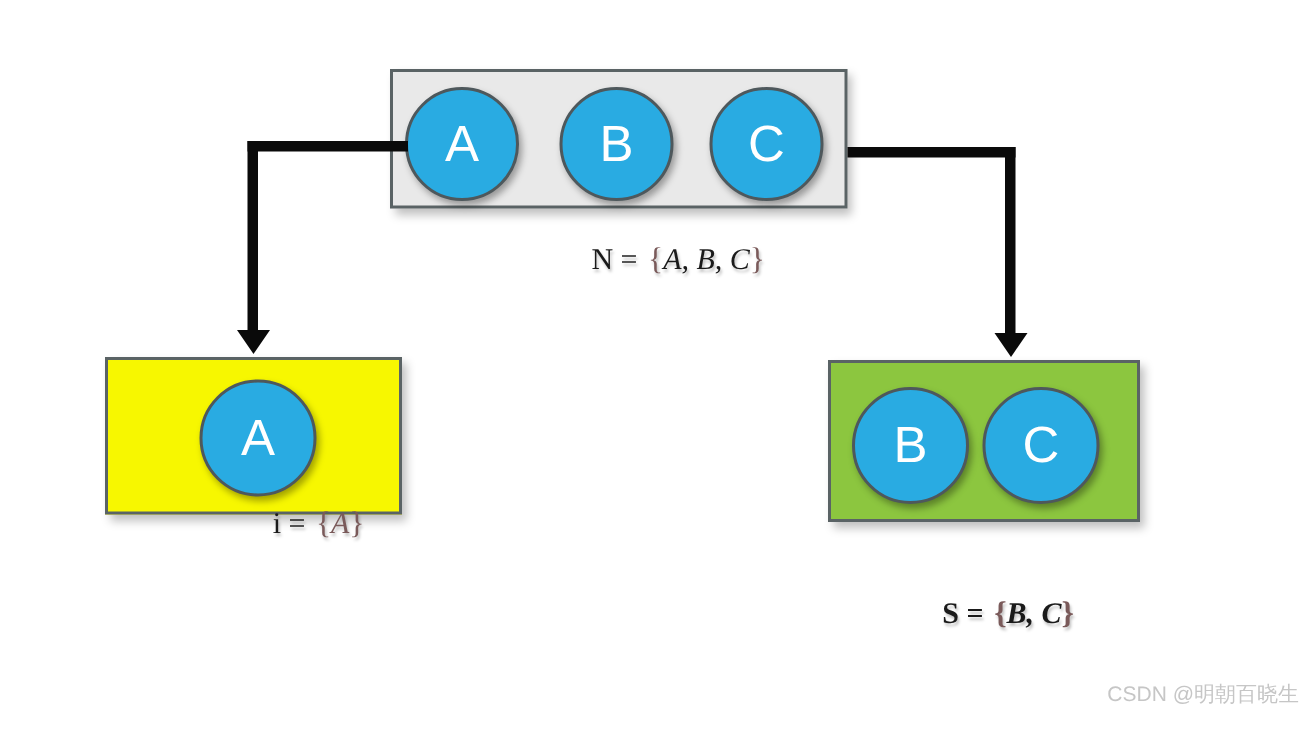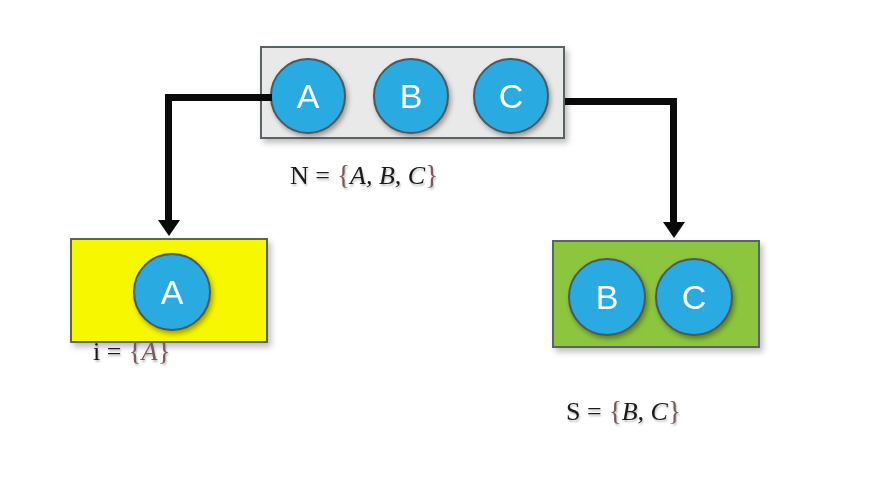--- a/index.html
+++ b/index.html
@@ -60,29 +60,29 @@
   .arrow-head{
     position:absolute;width:0;height:0;
     border-left:11px solid transparent;
     border-right:11px solid transparent;
     border-top:16px solid var(--arrow);
   }
   .l-arrow-head{left:158px;top:220px;}
   .r-arrow-head{left:663px;top:222px;}
   .math-label{
     position:absolute;
-    font-size:26px;
+    font-size:20px;
     color:#1a1a1a;
-    text-align:left;
+    text-align:right;
     white-space:nowrap;
     text-shadow:1px 2px 2px rgba(0,0,0,0.25);
   }
   .n-label{left:290px;top:160px;width:220px;}
   .i-label{left:93px;top:336px;width:150px;}
-  .s-label{left:566px;top:396px;width:150px;}
+  .s-label{left:566px;top:396px;width:150px;font-weight:bold;}
   .math-label .open{margin-left:7px;}
   .math-label .brace{color:var(--brace);font-size:105%;}
   .math-label .elems{font-style:italic;}
   .i-label .elems{color:var(--brace);}
   .watermark{
     position:absolute;
     right:10px;top:454px;
     font-family:"Liberation Sans", sans-serif;
     font-size:14px;
     color:var(--watermark);
@@ -133,14 +133,15 @@
     </div>
     <div class="circle c-s-c">
       <span>C</span>
     </div>
   </div>
 
   <div class="math-label s-label">
     <span class="prefix">S =</span><span class="brace open">{</span><span class="elems">B, C</span><span class="brace">}</span>
   </div>
 
+  <div class="watermark">CSDN @明朝百晓生</div>
 
 </div>
 
 </body></html>

